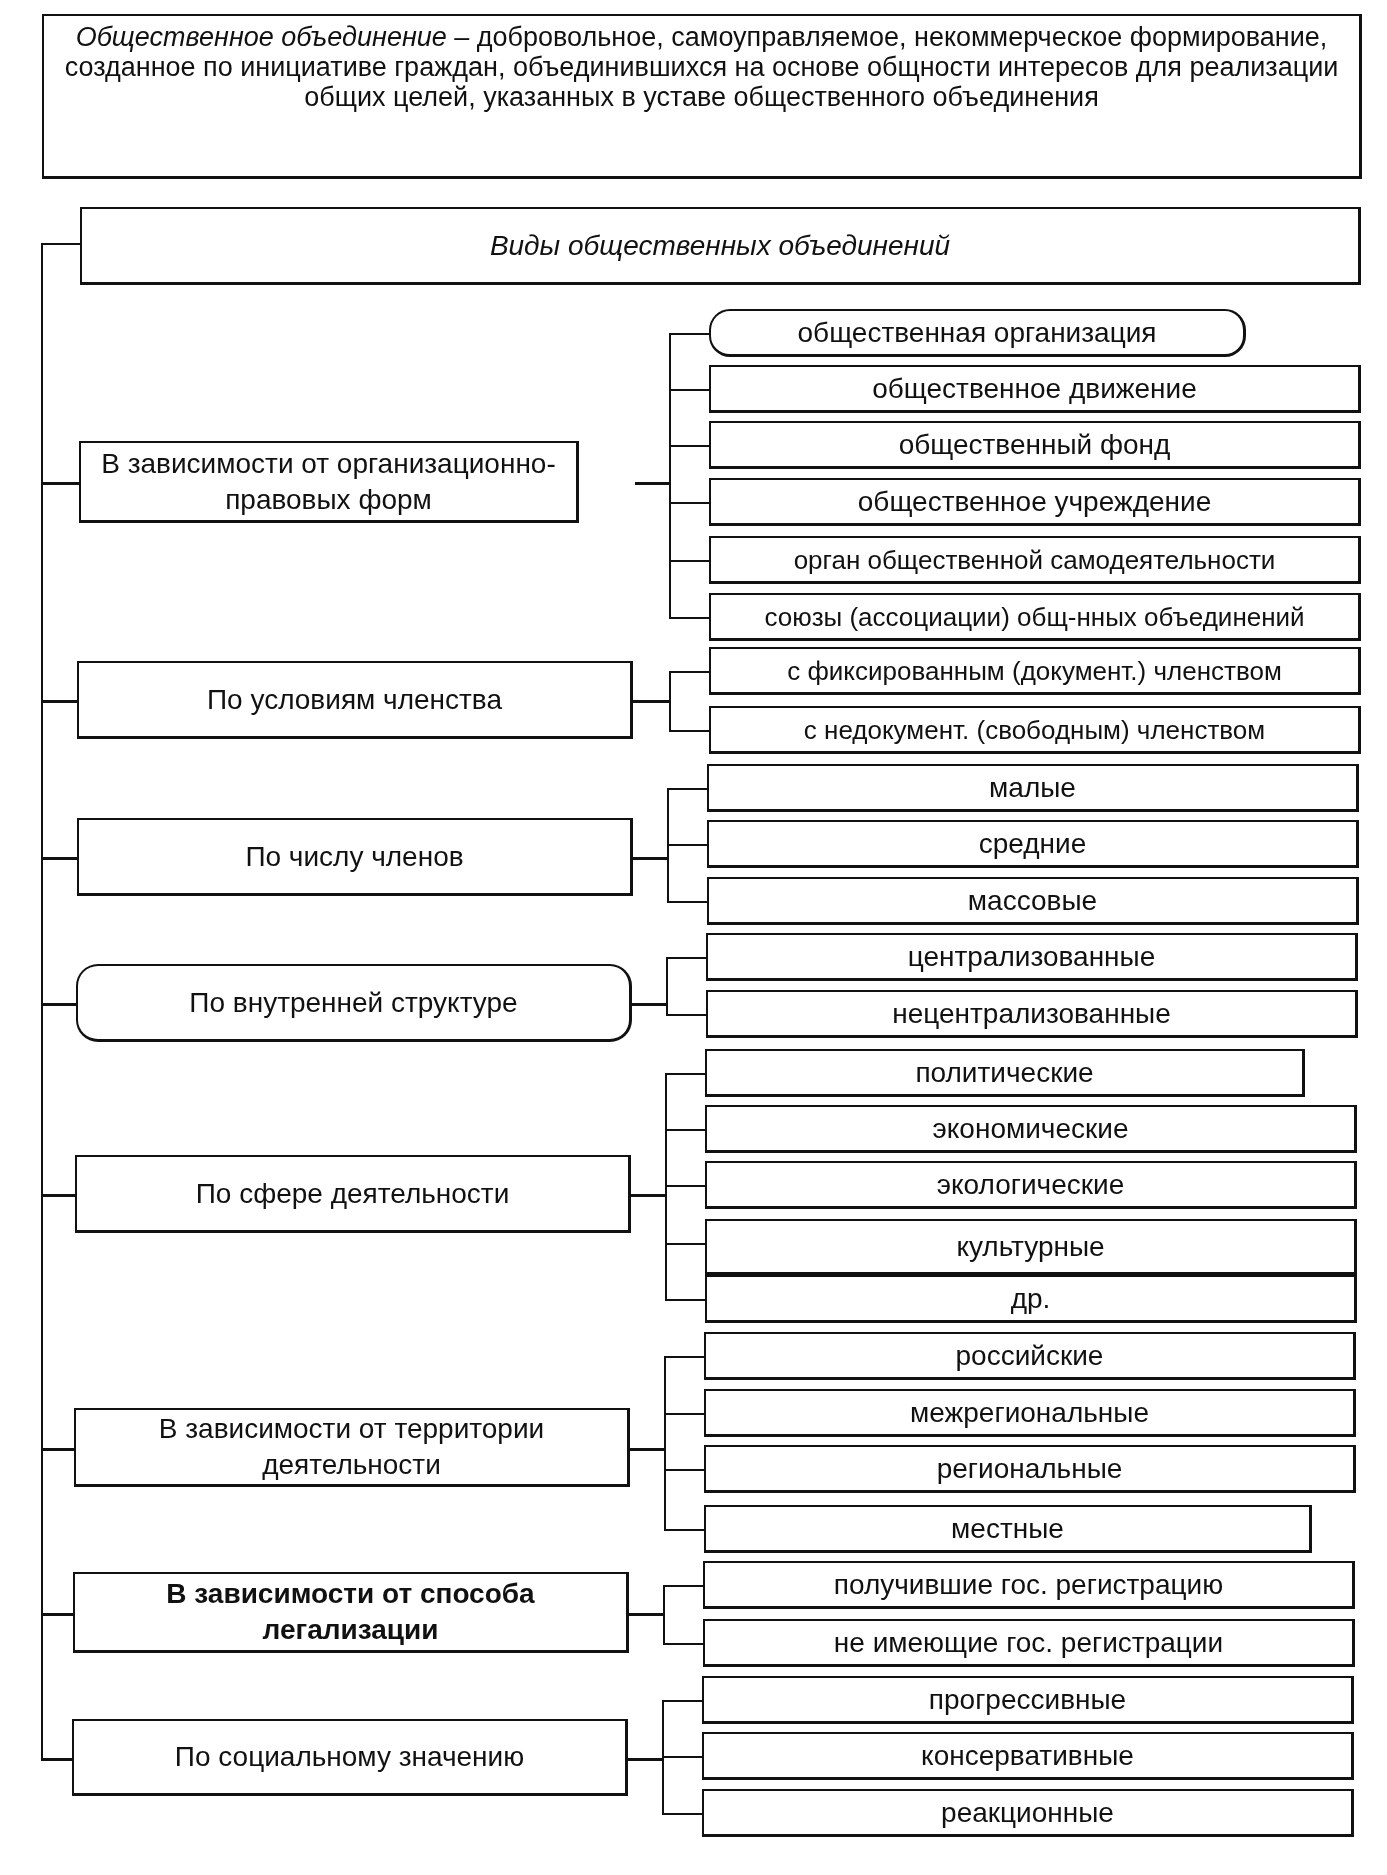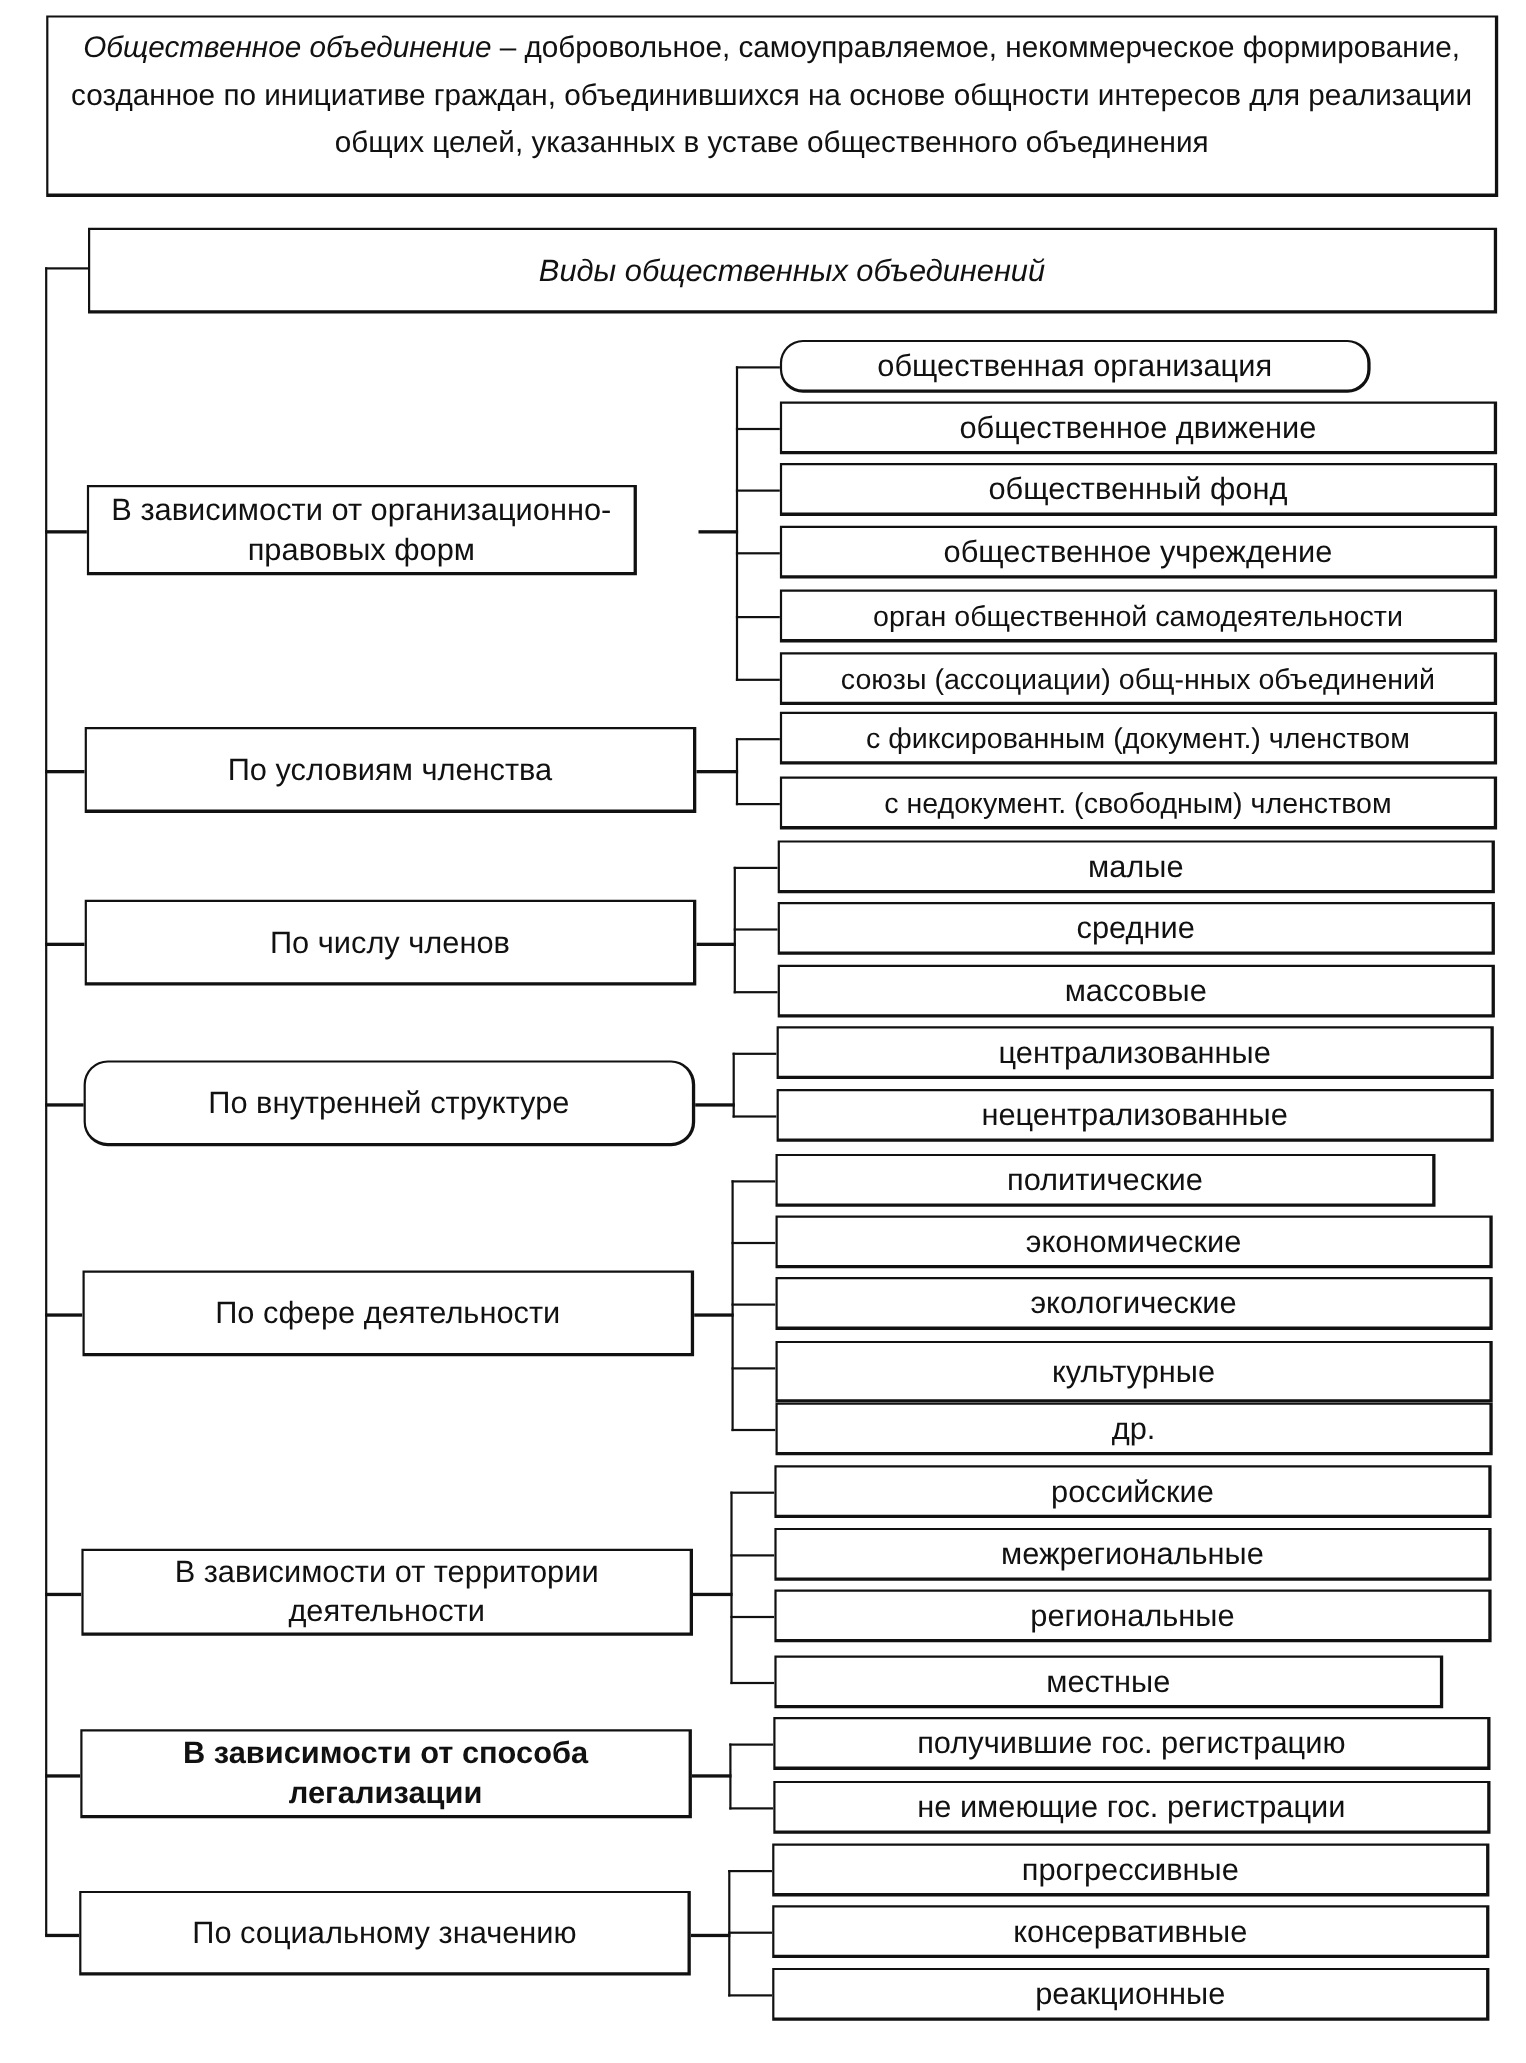--- a/index.html
+++ b/index.html
@@ -2,21 +2,21 @@
 <html><head>
 <meta charset="utf-8">
 <style>
   html, body { margin: 0; padding: 0; background: #ffffff; }
   body { width: 1387px; height: 1875px; position: relative; overflow: hidden;
          font-family: "Liberation Sans", sans-serif; color: #111; }
   .box { position: absolute; box-sizing: border-box; border: 2px solid #111;
          border-bottom-width: 3px; border-right-width: 3px; background: #fff;
          display: flex; align-items: center; justify-content: center; text-align: center; }
   .def { left: 42px; top: 14px; width: 1320px; height: 165px;
-         font-size: 27px; line-height: 43px; padding: 6px 8px; display: block; }
+         font-size: 27px; line-height: 30px; padding: 6px 8px; display: block; }
   .def .term { font-style: italic; }
   .title { left: 80px; top: 207px; width: 1281px; height: 78px; font-size: 28px; font-style: italic; }
   .cat { font-size: 28px; line-height: 36px; padding: 0 12px; }
   .child { font-size: 28px; line-height: 32px; white-space: nowrap; }
   .line { position: absolute; background: #111; }
   #lines { position: absolute; left: 0; top: 0; width: 1387px; height: 1875px; }
 </style>
 </head>
 <body>
 

